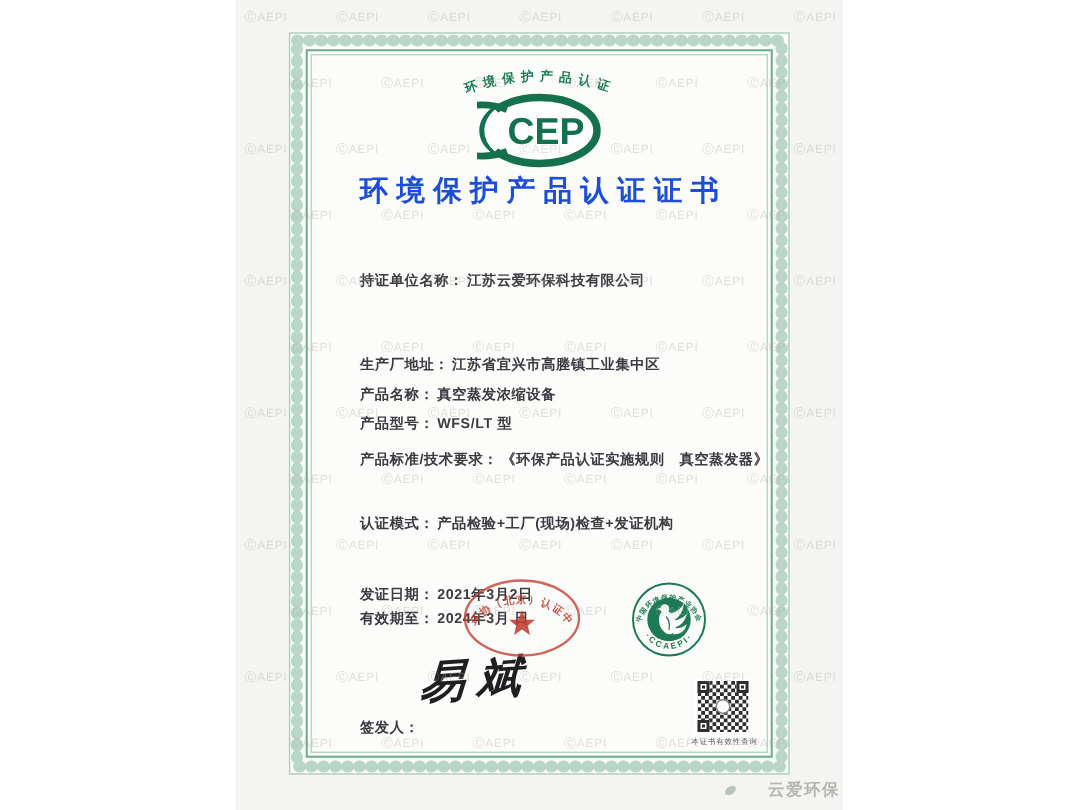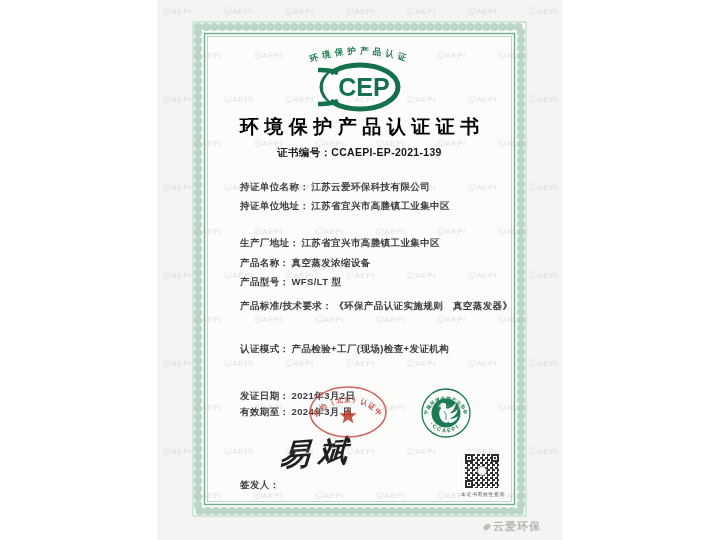--- a/index.html
+++ b/index.html
@@ -14,21 +14,21 @@
   }
   .cert{
     position:absolute;left:35px;top:21px;width:335px;height:496px;
     background:#fcfcfb;
   }
   .border-svg{position:absolute;left:0;top:0;}
   .arc-top{position:absolute;left:50%;top:20px;transform:translateX(-50%);}
   .cep-logo{position:absolute;left:50%;top:40px;transform:translateX(-50%);}
   .title{
     position:absolute;left:0;top:93px;width:100%;text-align:center;
-    font-size:19px;font-weight:bold;color:#000000;letter-spacing:5.5px;
+    font-size:19px;font-weight:bold;color:#1d4ed8;letter-spacing:5.5px;
     text-indent:5.5px;white-space:nowrap;
   }
   .certno{
     position:absolute;left:0;top:125px;width:100%;text-align:center;
     font-size:10.5px;font-weight:bold;color:#17171c;letter-spacing:.3px;
   }
   .row{
     position:absolute;left:48px;white-space:nowrap;
     font-size:9.5px;font-weight:bold;color:#3b3b42;letter-spacing:.4px;
   }
@@ -58,21 +58,21 @@
   .qr-caption{
     position:absolute;left:251px;top:470px;width:80px;text-align:center;
     font-size:5px;color:#55555c;letter-spacing:.5px;
   }
   .wm-layer{position:absolute;left:0;top:0;width:405px;height:396px;pointer-events:none;z-index:9;}
   .wm-layer span{
     position:absolute;font-size:8px;color:#adadaa;opacity:.38;
     letter-spacing:.5px;white-space:nowrap;
   }
   .footer-wm{
-    position:absolute;left:325px;top:519px;display:flex;align-items:center;gap:1px;
+    position:absolute;left:325px;top:519px;display:flex;align-items:center;gap:20px;
     font-size:11px;font-weight:bold;color:#b5b5b2;letter-spacing:1px;white-space:nowrap;
   }
 </style>
 </head>
 <body>
 
 <div class="photo">
 
   <div class="cert">
 
@@ -92,24 +92,22 @@
 
     <svg class="cep-logo" width="84" height="52" viewBox="0 0 84 52">
       <ellipse cx="42" cy="26" rx="38" ry="22" fill="#ffffff" stroke="#15714d" stroke-width="5"></ellipse>
       <path d="M14,38 A38,22 0 0 1 14,14" fill="none" stroke="#ffffff" stroke-width="6"></path>
       <path d="M20,40 A30,17 0 1 1 20,12" fill="none" stroke="#15714d" stroke-width="4.5"></path>
       <text x="46" y="35" text-anchor="middle" font-size="25" font-weight="bold" fill="#15714d" font-family="'Liberation Sans',sans-serif">CEP</text>
     </svg>
 
     <div class="title">环境保护产品认证证书</div>
 
-    <div class="certno"><span>证书编号：</span><span>CCAEPI-EP-2021-139</span></div>
 
     <div class="row" style="top:160px"><span class="lbl">持证单位名称：</span><span>江苏云爱环保科技有限公司</span></div>
-    <div class="row" style="top:179px"><span class="lbl">持证单位地址：</span><span>江苏省宜兴市高塍镇工业集中区</span></div>
     <div class="row" style="top:236px"><span class="lbl">产品名称：</span><span>真空蒸发浓缩设备</span></div>
     <div class="row" style="top:216px"><span class="lbl">生产厂地址：</span><span>江苏省宜兴市高塍镇工业集中区</span></div>
     <div class="row" style="top:255px"><span class="lbl">产品型号：</span><span>WFS/LT 型</span></div>
     <div class="row" style="top:279px"><span class="lbl">产品标准/技术要求：</span><span>《环保产品认证实施规则　真空蒸发器》</span></div>
 
 
     <div class="row" style="top:322px"><span class="lbl">认证模式：</span><span>产品检验+工厂(现场)检查+发证机构</span></div>
 
     <div class="row" style="top:369px"><span class="lbl">发证日期：</span><span>2021年3月2日</span></div>
     <div class="row" style="top:385px"><span class="lbl">有效期至：</span><span>2024年3月 日</span></div>

